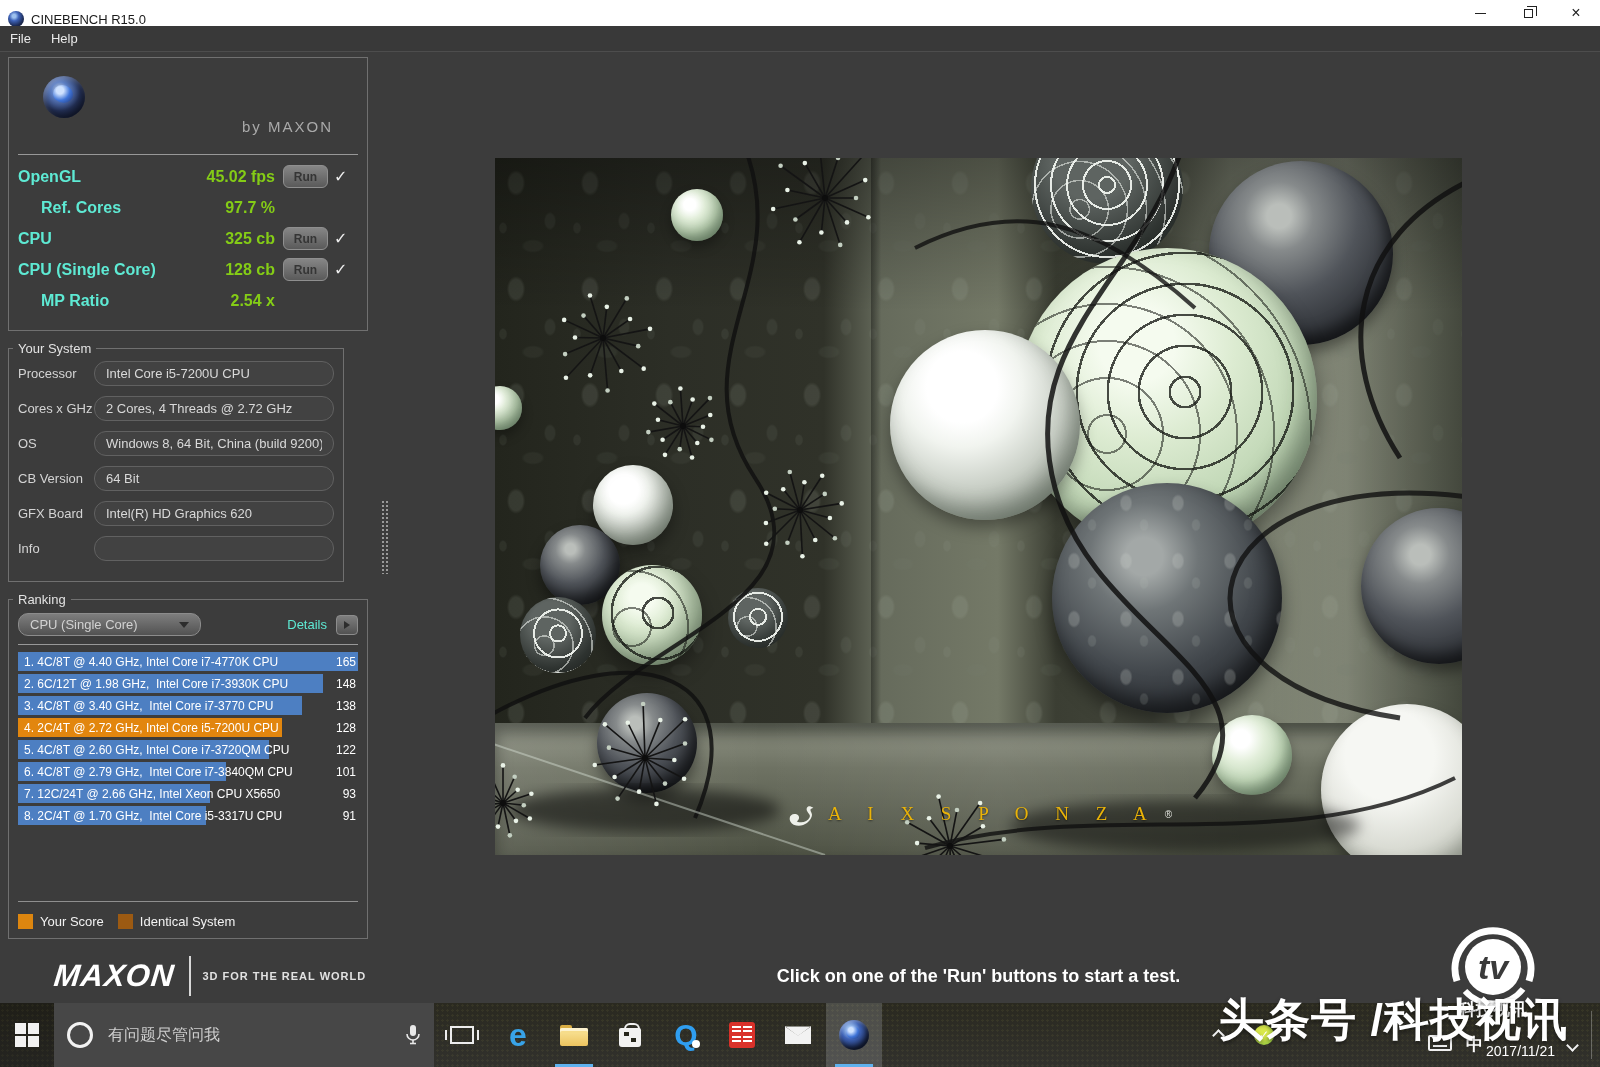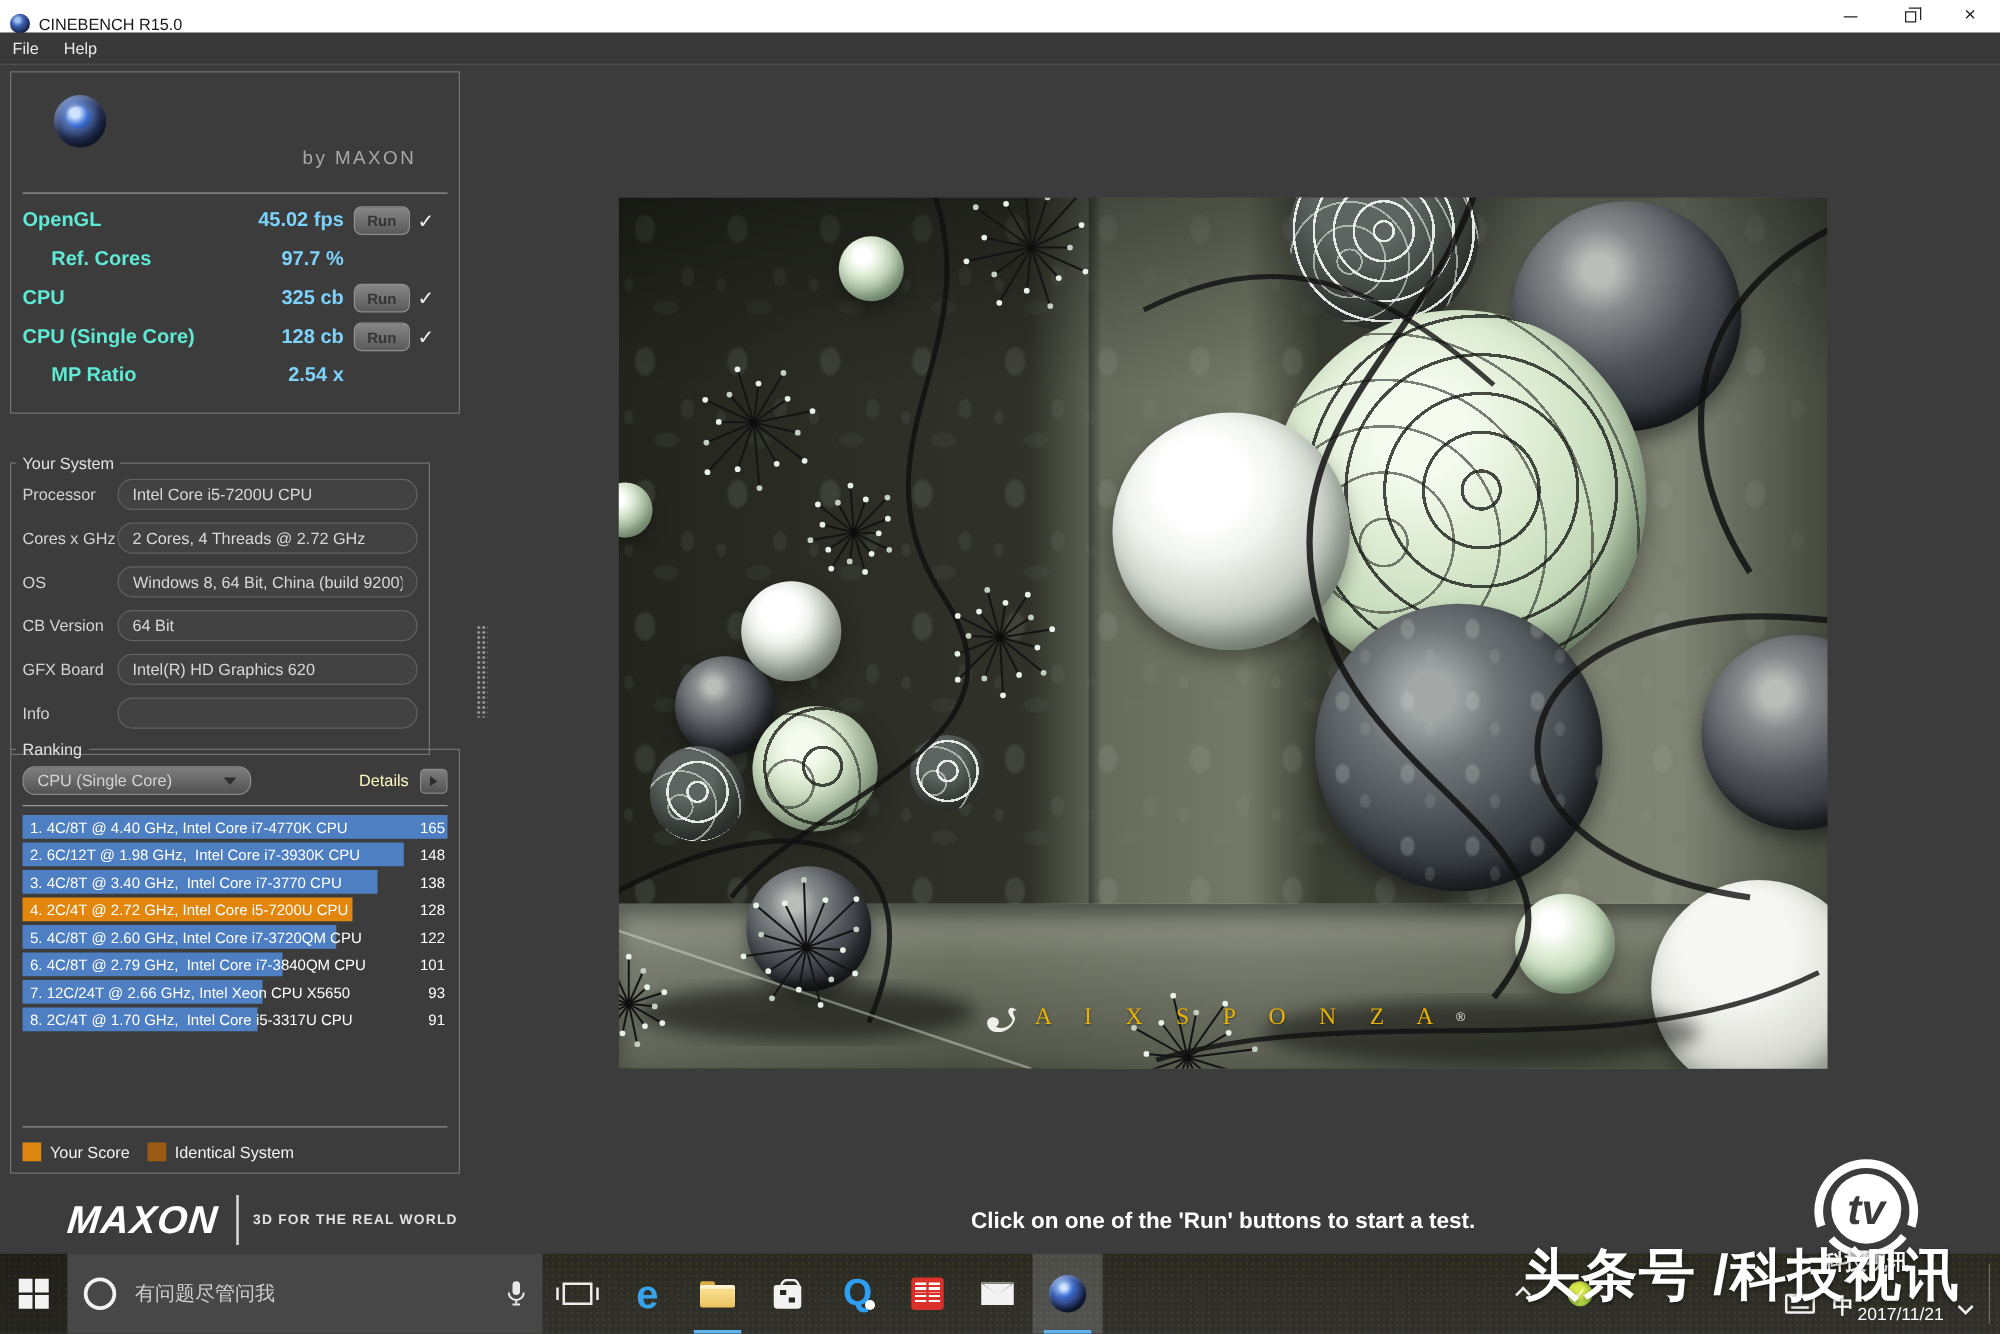--- a/index.html
+++ b/index.html
@@ -31,43 +31,43 @@
     box-shadow: inset -3px -5px 8px rgba(0,0,0,.5), inset 2px 3px 4px rgba(255,255,255,.25); }
   .c4d-ball::after { content:''; position:absolute; left:10px; top:9px; width:20px; height:18px; border-radius:50% 60% 50% 60%;
     background: radial-gradient(circle at 35% 30%, #cfe2ff 0 20%, #3f74d8 55%, #20336e 100%); }
   .logo-title { position:absolute; left:56px; top:6px; font-size:29px; font-weight:400; letter-spacing:1px; color:#d6d6d6; }
   .logo-sub { position:absolute; right:22px; top:44px; font-size:15px; letter-spacing:2px; color:#a9a9a9; }
   .res-divider { position:absolute; top:96px; left:9px; right:9px; height:1px; background:#989898; }
   .res-rows { position:absolute; top:103px; left:9px; right:6px; }
   .res-row { display:flex; align-items:center; height:31px; }
   .res-label { font-weight:bold; font-size:16px; color:#5eead4; flex:1; }
   .res-label.indent { padding-left:23px; }
-  .res-value { font-weight:bold; font-size:16px; color:#7dd3fc; text-align:right; }
+  .res-value { font-weight:bold; font-size:16px; color:#84cc16; text-align:right; }
   .run-slot { width:78px; display:flex; align-items:center; justify-content:flex-start; margin-left:8px; gap:6px; }
   .run-btn { width:45px; height:23px; border-radius:6px; border:1px solid #8f8f8f;
     background:linear-gradient(#868686,#5a5a5a); color:#353535; font-size:12px; font-weight:bold; font-family:"Liberation Sans",sans-serif; }
   .check { color:#efefef; font-size:16px; font-style:italic; font-family:"DejaVu Sans",sans-serif; }
 
   
   fieldset { border:1px solid #707070; position:absolute; }
   fieldset legend { font-size:13px; color:#e2e2e2; margin-left:4px; padding:0 5px; }
-  .sys-box { left:8px; top:341px; width:336px; height:241px;margin-top:22px; }
+  .sys-box { left:8px; top:341px; width:336px; height:241px; }
   .sys-row { display:flex; align-items:center; height:35px; padding:0 9px; }
   .sys-label { width:76px; font-size:13px; color:#d4d4d4; flex:none; }
   .sys-input { flex:1; height:25px; border-radius:12px; border:1px solid #616161; background:#424242; color:#d9d9d9; font-size:13px; padding:0 11px; font-family:"Liberation Sans",sans-serif; }
 
   .splitter-grip { position:absolute; left:381px; top:500px; width:9px; height:74px;
     background-image: radial-gradient(circle, #9a9a9a 0.9px, transparent 1.3px); background-size:4px 4px; }
 
   .rank-box { left:8px; top:592px; width:360px; height:347px; }
   .rank-controls { display:flex; align-items:center; height:32px; padding:3px 9px 0; }
   .dropdown { width:183px; height:23px; border-radius:10px; border:1px solid #8c8c8c;
     background:linear-gradient(#7e7e7e,#525252); color:#d2d2d2; font-size:13px; display:flex; align-items:center; padding:0 11px; }
   .dd-caret { margin-left:auto; width:0; height:0; border-left:5px solid transparent; border-right:5px solid transparent; border-top:6px solid #2d2d2d; }
-  .details-label { margin-left:auto; color:#fef9c3; font-size:13px; }
+  .details-label { margin-left:auto; color:#5eead4; font-size:13px; }
   .details-btn { width:22px; height:20px; margin-left:9px; border-radius:4px; border:1px solid #8c8c8c;
     background:linear-gradient(#7e7e7e,#525252); display:flex; align-items:center; justify-content:center; }
   .details-arrow { width:0; height:0; border-top:4px solid transparent; border-bottom:4px solid transparent; border-left:6px solid #2d2d2d; }
   .rank-divider { height:1px; background:#989898; margin:5px 9px 7px; }
   .rank-rows { padding:0 9px; }
   .rank-row { position:relative; height:19px; margin-bottom:3px; }
   .rank-bar { position:absolute; left:0; top:0; bottom:0; background:#4d7fc2; }
   .rank-row.your-score .rank-bar { background:#e2860e; }
   .rank-label { position:absolute; left:6px; top:50%; transform:translateY(-50%); font-size:12px; color:#ffffff; white-space:pre; }
   .rank-score { position:absolute; right:2px; top:50%; transform:translateY(-50%); font-size:12px; color:#ffffff; }

